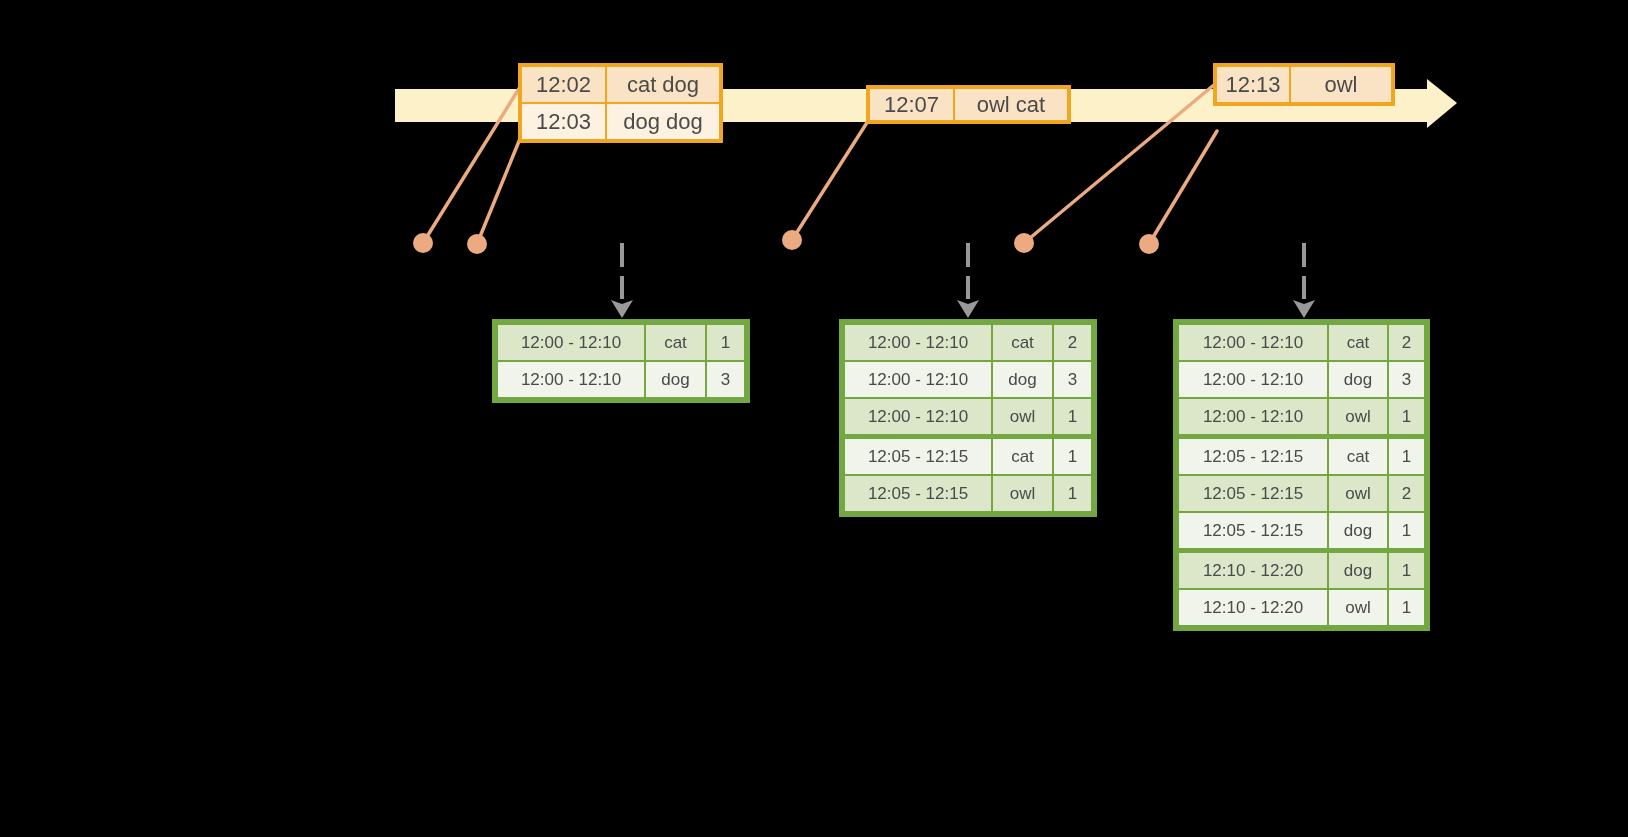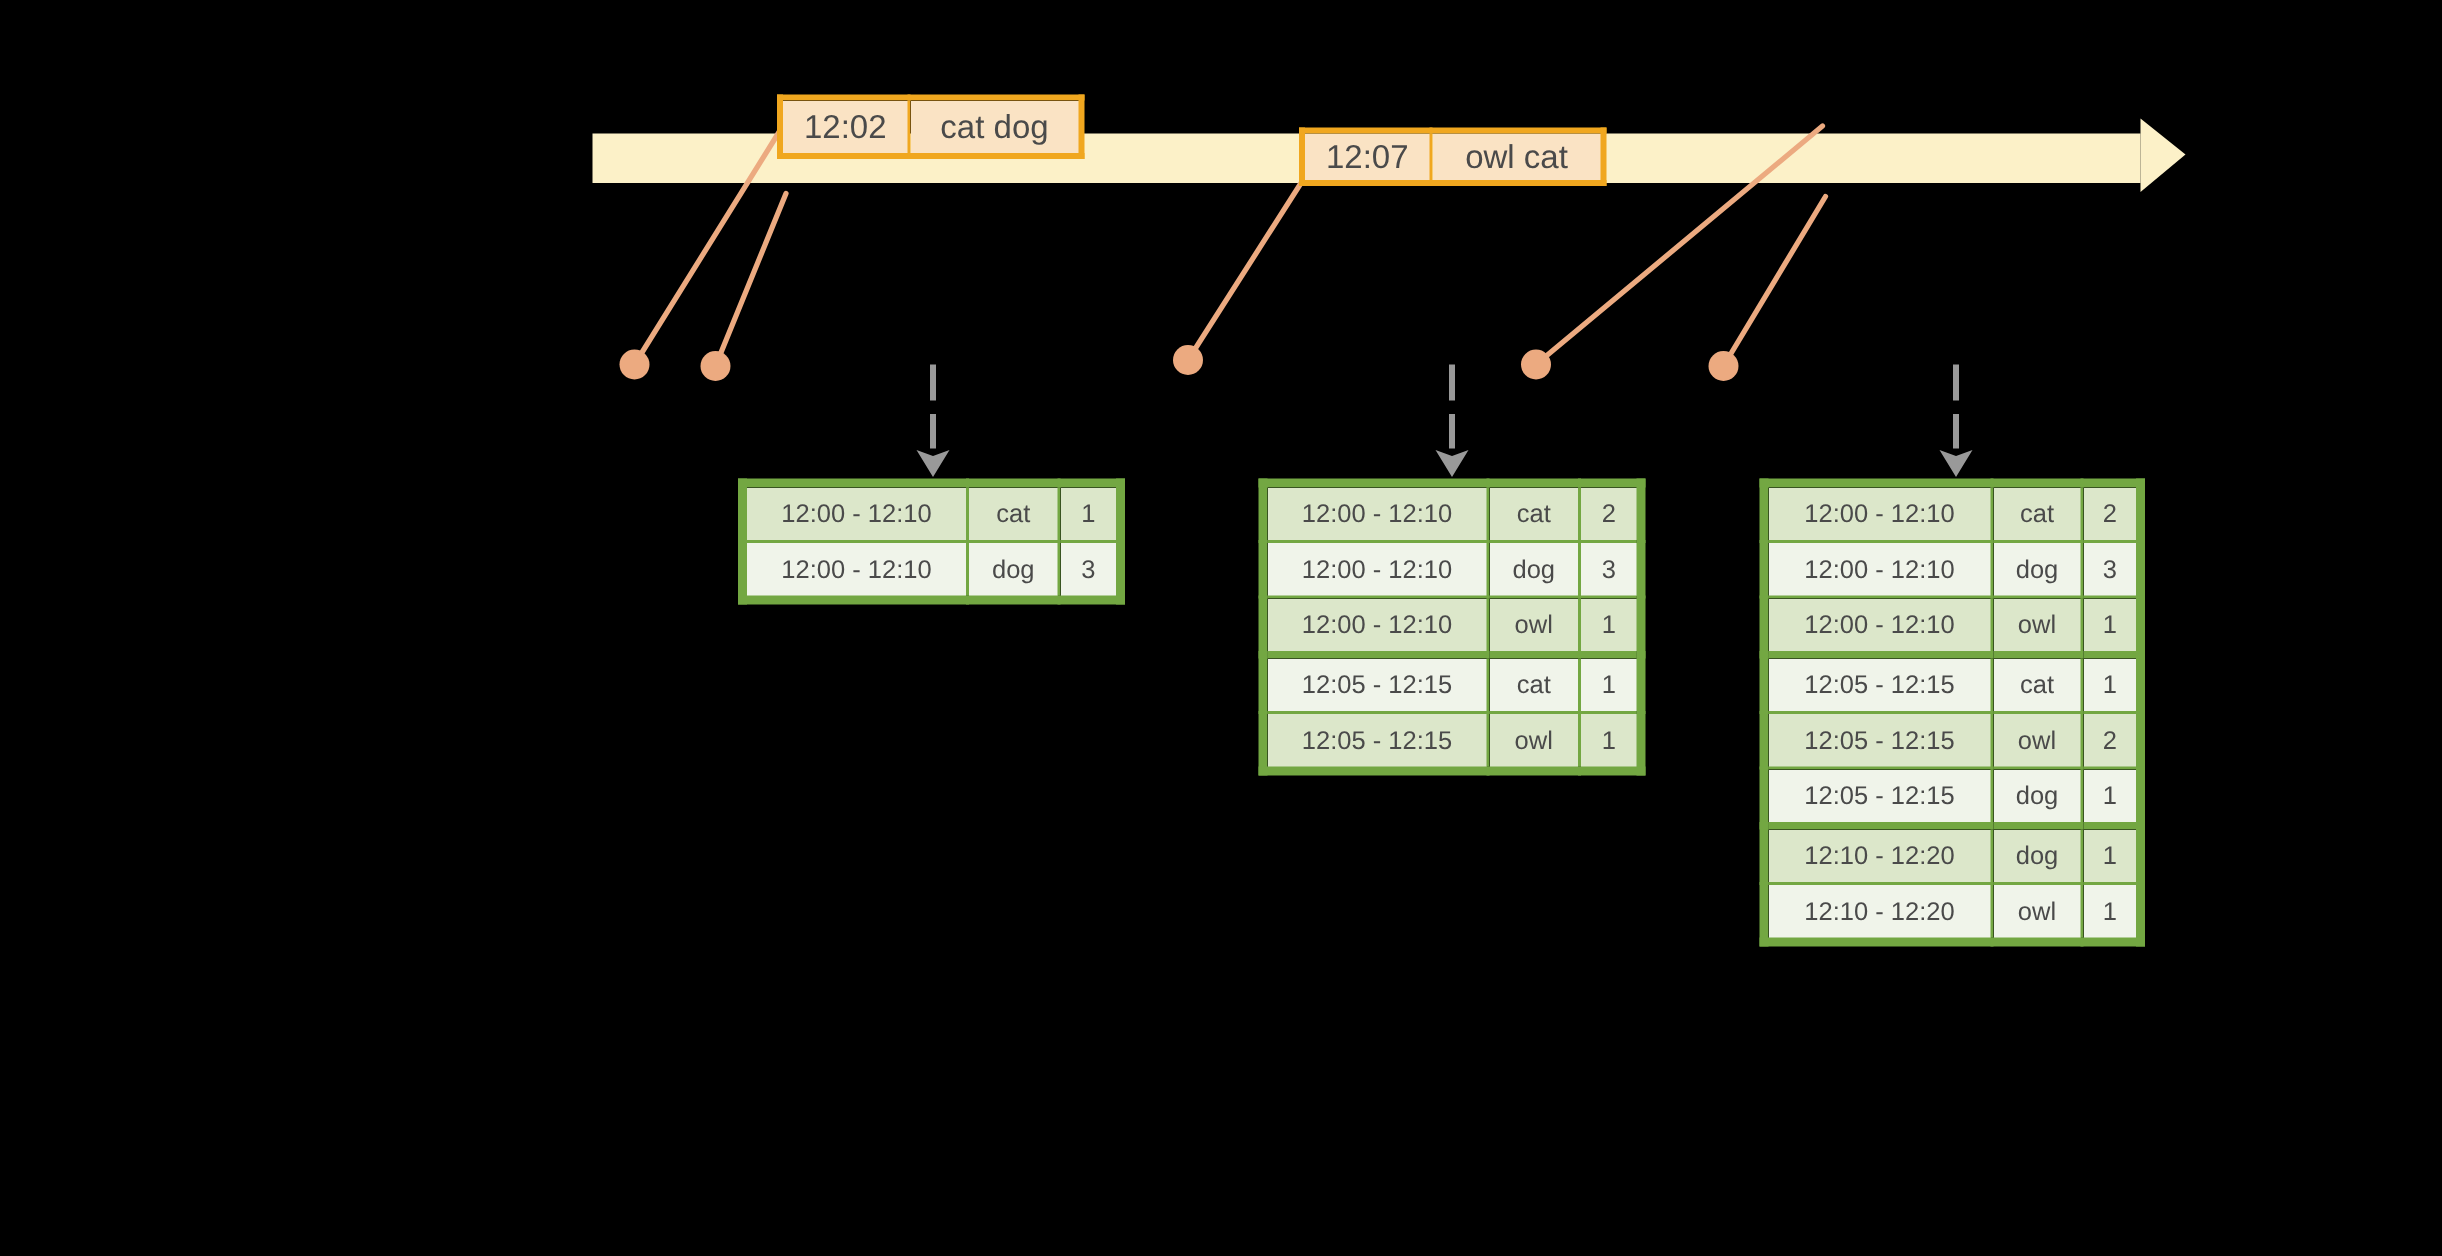--- a/index.html
+++ b/index.html
@@ -84,20 +84,24 @@
   <table class="event-table" style="left:518px;top:63px;width:205px;">
     <colgroup>
         <col style="width:86px">
         <col>
       </colgroup>
     <tbody>
       <tr>
         <td>12:02</td>
         <td>cat dog</td>
       </tr>
+      <tr>
+        <td>12:03</td>
+        <td>dog dog</td>
+      </tr>
     </tbody>
   </table>
 
   <table class="event-table single" style="left:866px;top:85px;width:205px;">
     <colgroup>
         <col style="width:86px">
         <col>
       </colgroup>
     <tbody>
       <tr>
@@ -106,20 +110,24 @@
       </tr>
     </tbody>
   </table>
 
   <table class="event-table" style="left:1213px;top:63px;width:182px;">
     <colgroup>
         <col style="width:75px">
         <col>
       </colgroup>
     <tbody>
+      <tr>
+        <td>12:13</td>
+        <td>owl</td>
+      </tr>
     </tbody>
   </table>
 
   <table class="result-table" style="left:492px;top:319px;width:258px;">
     <colgroup>
         <col style="width:150px">
         <col style="width:61px">
         <col>
       </colgroup>
     <tbody>

